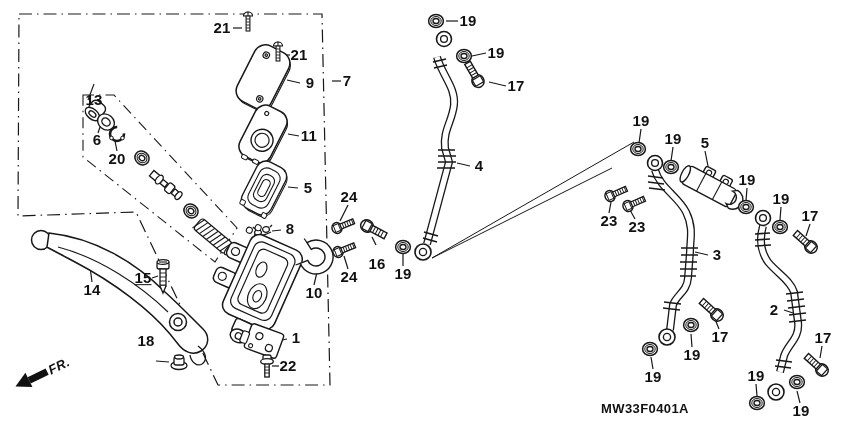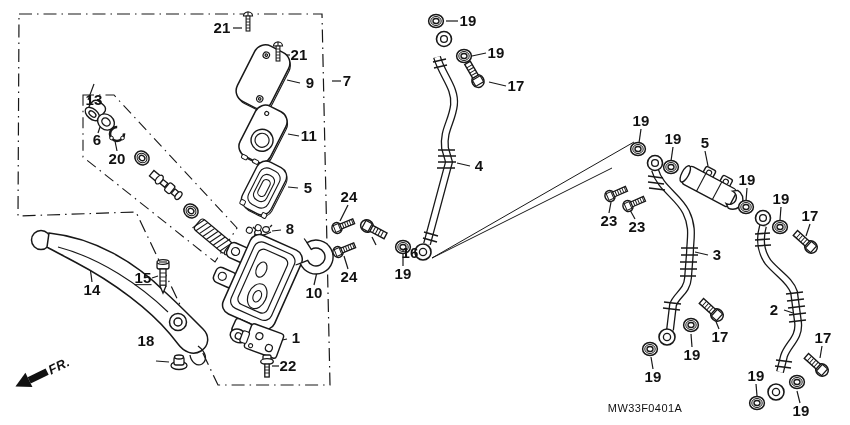--- a/index.html
+++ b/index.html
@@ -8,21 +8,21 @@
     font-family:"Liberation Sans",sans-serif;
   }
   .stage svg{position:absolute;left:0;top:0;}
   .labels-layer{position:absolute;left:0;top:0;width:100%;height:100%;pointer-events:none;}
   .part-label{
     position:absolute;transform:translate(-50%,-52%);
     font-size:15px;font-weight:700;color:#111;letter-spacing:0.2px;white-space:nowrap;
   }
   .diagram-code{
     position:absolute;left:645px;top:408px;transform:translate(-50%,-50%);
-    font-size:11px;font-weight:400;color:#111;letter-spacing:0.4px;
+    font-size:13px;font-weight:700;color:#111;letter-spacing:0.4px;
   }
   .fr-marker{
     position:absolute;left:17px;top:374px;display:flex;align-items:center;
     transform:rotate(-26deg);transform-origin:15% 85%;
   }
   .fr-head{width:0;height:0;border-top:8px solid transparent;border-bottom:8px solid transparent;border-right:15px solid #111;}
   .fr-shaft{width:20px;height:7px;background:#111;margin-right:2px;}
   .fr-text{font-size:13px;font-weight:700;font-style:italic;color:#111;letter-spacing:0.5px;}
 </style>
 </head>
@@ -322,21 +322,21 @@
       <div class="part-label" style="left: 299px; top: 55px;">21</div>
       <div class="part-label" style="left: 94px; top: 76px; margin-top: 24px;">13</div>
       <div class="part-label" style="left: 310px; top: 83px;">9</div>
       <div class="part-label" style="left: 347px; top: 81px;">7</div>
       <div class="part-label" style="left: 97px; top: 140px;">6</div>
       <div class="part-label" style="left: 117px; top: 159px;">20</div>
       <div class="part-label" style="left: 309px; top: 136px;">11</div>
       <div class="part-label" style="left: 308px; top: 188px;">5</div>
       <div class="part-label" style="left: 349px; top: 197px;">24</div>
       <div class="part-label" style="left: 290px; top: 229px;">8</div>
-      <div class="part-label" style="left: 377px; top: 253px; margin-left: 33px;">16</div>
+      <div class="part-label" style="left: 377px; top: 264px;">16</div>
       <div class="part-label" style="left: 403px; top: 274px;">19</div>
       <div class="part-label" style="left: 349px; top: 277px;">24</div>
       <div class="part-label" style="left: 143px; top: 278px; text-decoration: underline;">15</div>
       <div class="part-label" style="left: 92px; top: 290px;">14</div>
       <div class="part-label" style="left: 314px; top: 293px;">10</div>
       <div class="part-label" style="left: 296px; top: 338px;">1</div>
       <div class="part-label" style="left: 146px; top: 341px;">18</div>
       <div class="part-label" style="left: 288px; top: 366px;">22</div>
       <div class="part-label" style="left: 468px; top: 21px;">19</div>
       <div class="part-label" style="left: 496px; top: 53px;">19</div>

